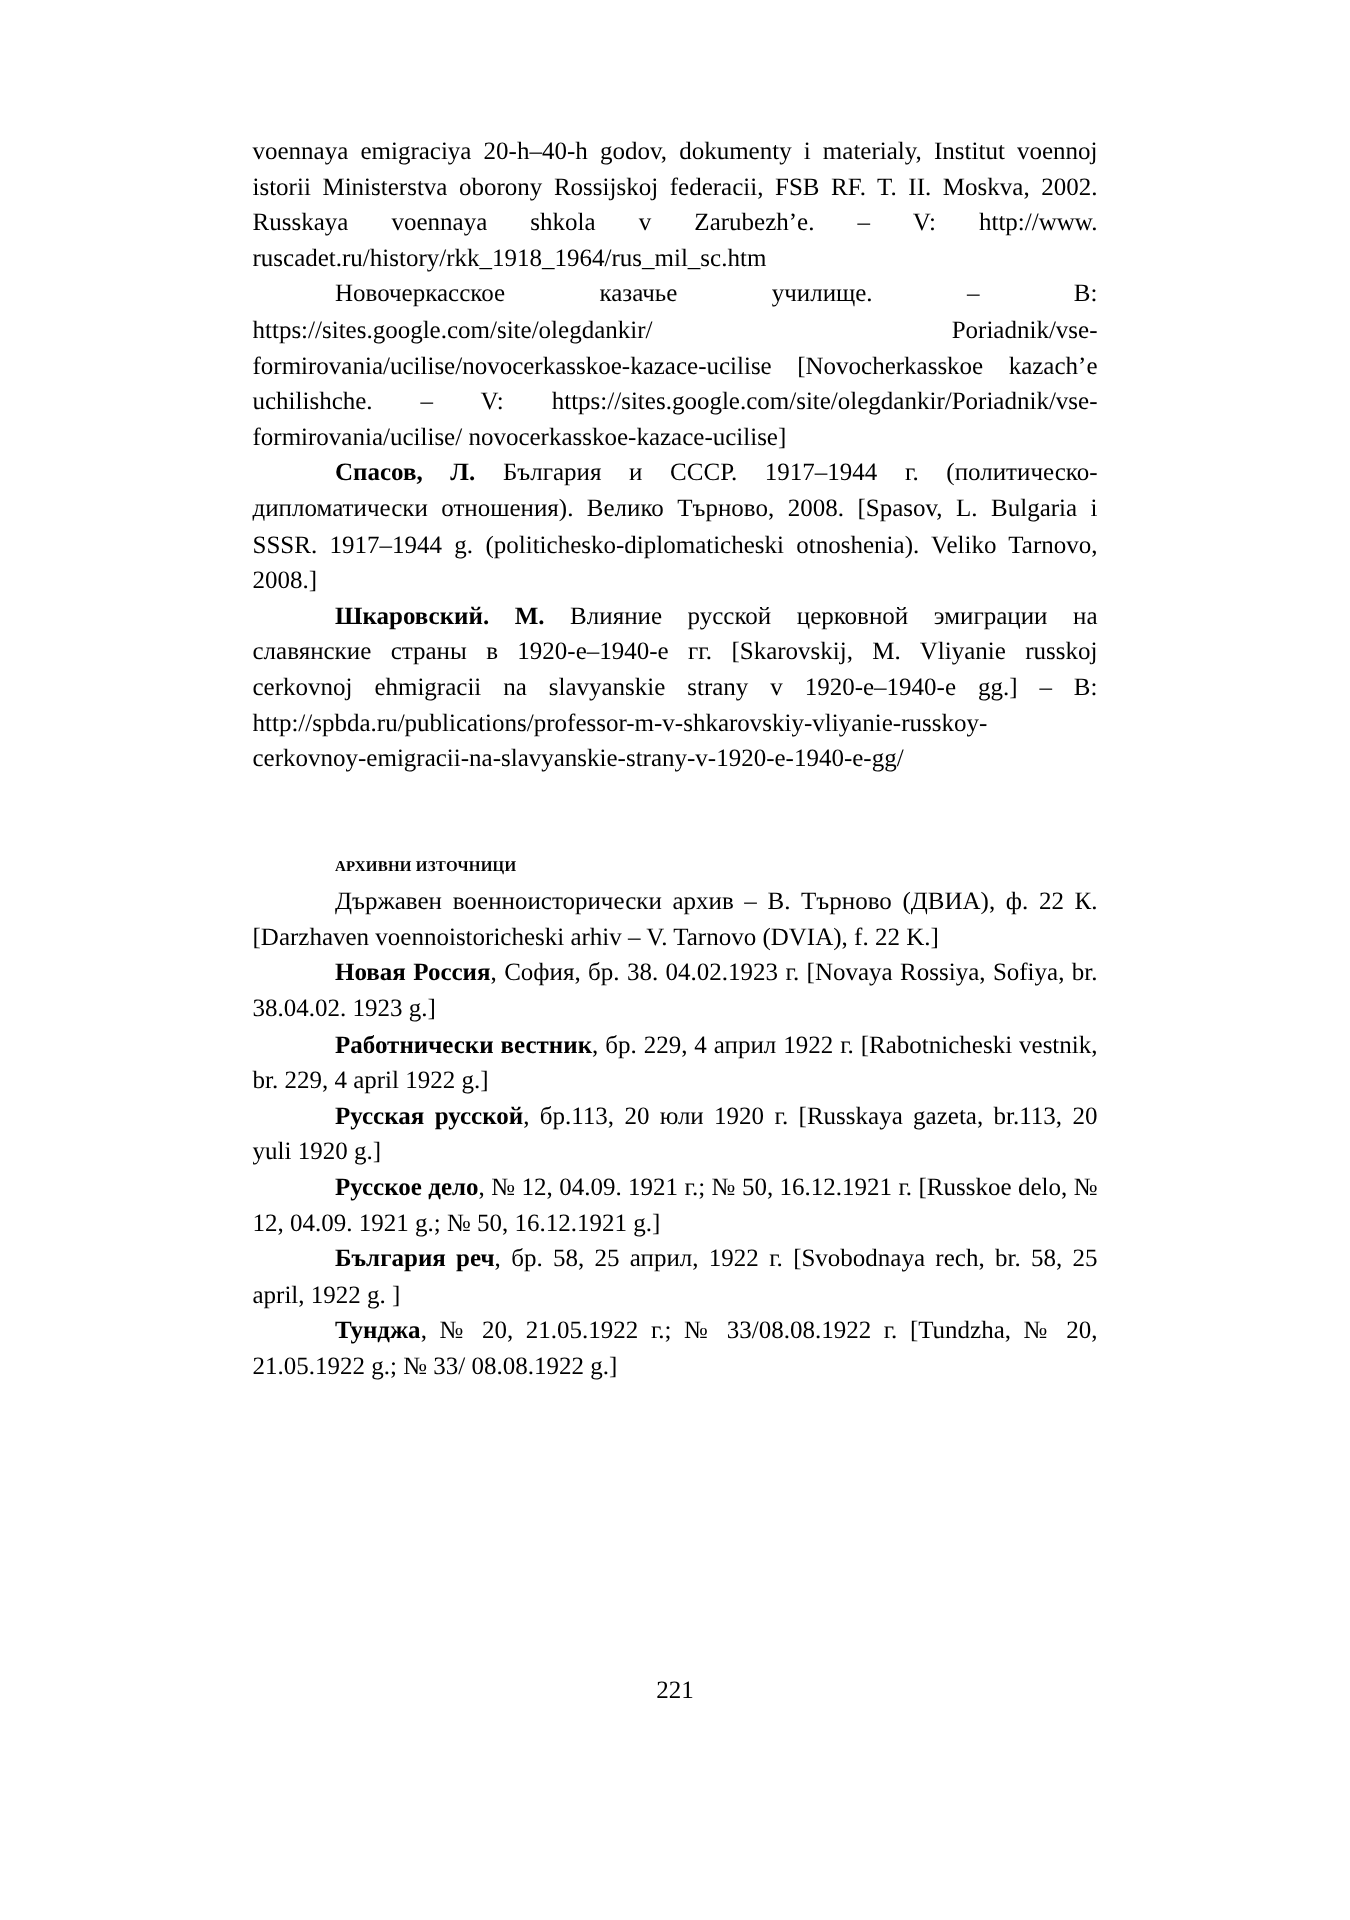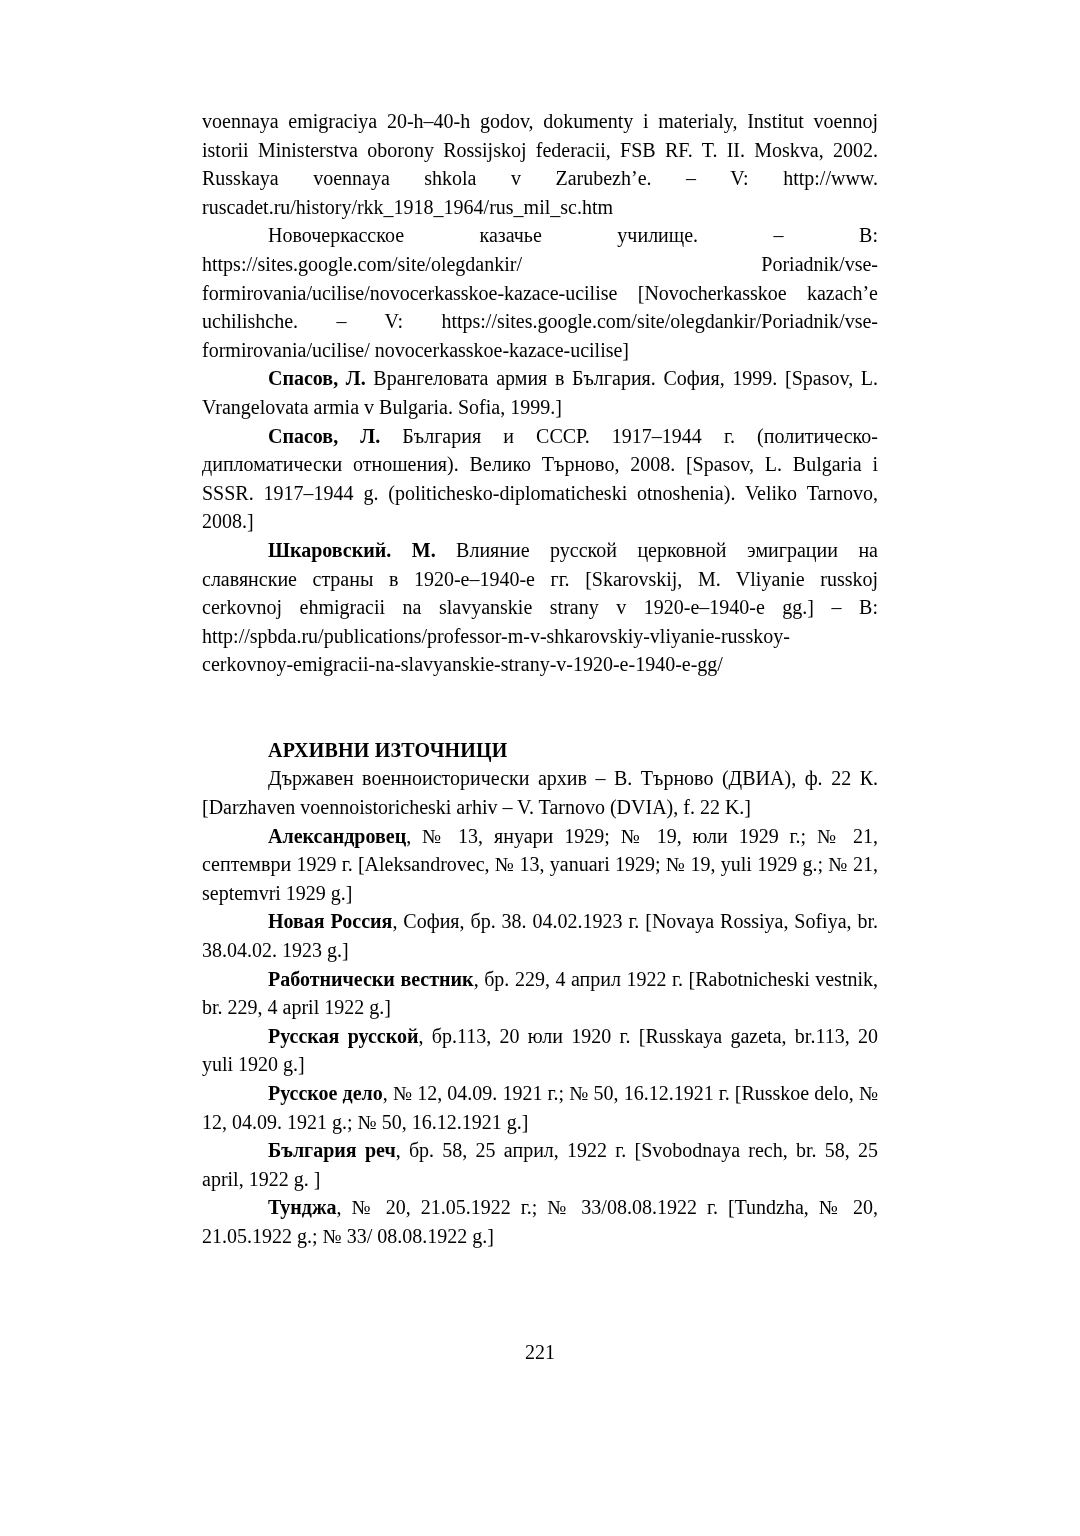--- a/index.html
+++ b/index.html
@@ -29,21 +29,21 @@
   }
   .para.noindent {
     text-indent: 0;
   }
   .lead {
     font-weight: bold;
   }
   .heading {
     margin: 57px 0 0 0;
     font-weight: bold;
-    font-size: 20px;
+    font-size: 12px;
     text-indent: 66px;
     letter-spacing: 0.2px;
   }
   .page-footer {
     position: absolute;
     left: 0;
     right: 0;
     top: 1338px;
     text-align: center;
     font-size: 20px;
@@ -51,33 +51,31 @@
 </style>
 </head>
 <body>
 
 <div class="page">
 
   <p class="para noindent"><span>voennaya emigraciya 20-h–40-h godov, dokumenty i materialy, Institut voennoj istorii Ministerstva oborony Rossijskoj federacii, FSB RF. T. II. Moskva, 2002. Russkaya voennaya shkola v Zarubezh’e. – V: http://www. ruscadet.ru/history/rkk_1918_1964/rus_mil_sc.htm</span></p>
 
   <p class="para"><span>Новочеркасское казачье училище. – В: https://sites.google.com/site/olegdankir/ Poriadnik/vse-formirovania/ucilise/novocerkasskoe-kazace-ucilise [Novocherkasskoe kazach’e uchilishche. – V: https://sites.google.com/site/olegdankir/Poriadnik/vse-formirovania/ucilise/ novocerkasskoe-kazace-ucilise]</span></p>
 
-  <p class="para"><span class="lead">Спасов, Л.</span><span> Врангеловата армия в България. София, 1999. [Spasov, L. Vrangelovata armia v Bulgaria. Sofia, 1999.]</span></p>
 
   <p class="para"><span class="lead">Спасов, Л.</span><span> България и СССР. 1917–1944 г. (политическо-дипломатически отношения). Велико Търново, 2008. [Spasov, L. Bulgaria i SSSR. 1917–1944 g. (politichesko-diplomaticheski otnoshenia). Veliko Tarnovo, 2008.]</span></p>
 
   <p class="para"><span class="lead">Шкаровский. М.</span><span> Влияние русской церковной эмиграции на славянские страны в 1920-е–1940-е гг. [Skarovskij, M. Vliyanie russkoj cerkovnoj ehmigracii na slavyanskie strany v 1920-e–1940-e gg.] – В: http://spbda.ru/publications/professor-m-v-shkarovskiy-vliyanie-russkoy-cerkovnoy-emigracii-na-slavyanskie-strany-v-1920-e-1940-e-gg/</span></p>
 
   <h3 class="heading">АРХИВНИ ИЗТОЧНИЦИ</h3>
 
   <p class="para"><span>Държавен военноисторически архив – В. Търново (ДВИА), ф. 22 К. [Darzhaven voennoistoricheski arhiv – V. Tarnovo (DVIA), f. 22 K.]</span></p>
 
 
 
-  <p class="para"><span class="lead">Александровец</span><span>, № 13, януари 1929; № 19, юли 1929 г.; № 21, септември 1929 г. [Aleksandrovec, № 13, yanuari 1929; № 19, yuli 1929 g.; № 21, septemvri 1929 g.]</span></p>
 
   <p class="para"><span class="lead">Новая Россия</span><span>, София, бр. 38. 04.02.1923 г. [Novaya Rossiya, Sofiya, br. 38.04.02. 1923 g.]</span></p>
 
   <p class="para"><span class="lead">Работнически вестник</span><span>, бр. 229, 4 април 1922 г. [Rabotnicheski vestnik, br. 229, 4 april 1922 g.]</span></p>
 
   <p class="para"><span class="lead">Русская русской</span><span>, бр.113, 20 юли 1920 г. [Russkaya gazeta, br.113, 20 yuli 1920 g.]</span></p>
 
   <p class="para"><span class="lead">Русское дело</span><span>, № 12, 04.09. 1921 г.; № 50, 16.12.1921 г. [Russkoe delo, № 12, 04.09. 1921 g.; № 50, 16.12.1921 g.]</span></p>
 
   <p class="para"><span class="lead">България реч</span><span>, бр. 58, 25 април, 1922 г. [Svobodnaya rech, br. 58, 25 april, 1922 g. ]</span></p>

